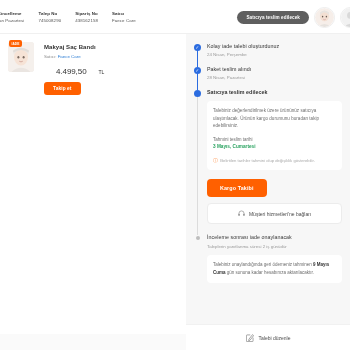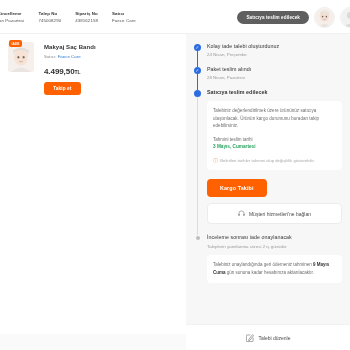--- a/index.html
+++ b/index.html
@@ -72,21 +72,21 @@
     line-height: 9px; letter-spacing: .01em;
   }
   .p-seller {
     font-size: 4.4px; color: #888888; line-height: 8px; margin-top: 1px;
   }
   .p-seller b { color: #2b7cd3; font-weight: normal; }
   .p-price {
     font-size: 8px; font-weight: bold; color: #333333;
     margin-top: 6px; letter-spacing: -.01em;
   }
-  .p-price span { font-size: 5px; font-weight: bold; }
+  .p-price span { font-size: 5px; font-weight: normal; margin-left: 12px; }
   .follow-btn {
     display: inline-block; margin-top: 5px;
     background: #ff6000; color: #ffffff;
     font-size: 4.8px; font-weight: bold;
     border: none; border-radius: 3px;
     padding: 4px 9px; cursor: pointer; letter-spacing: .02em;
   }
 
   
   .right-panel {

